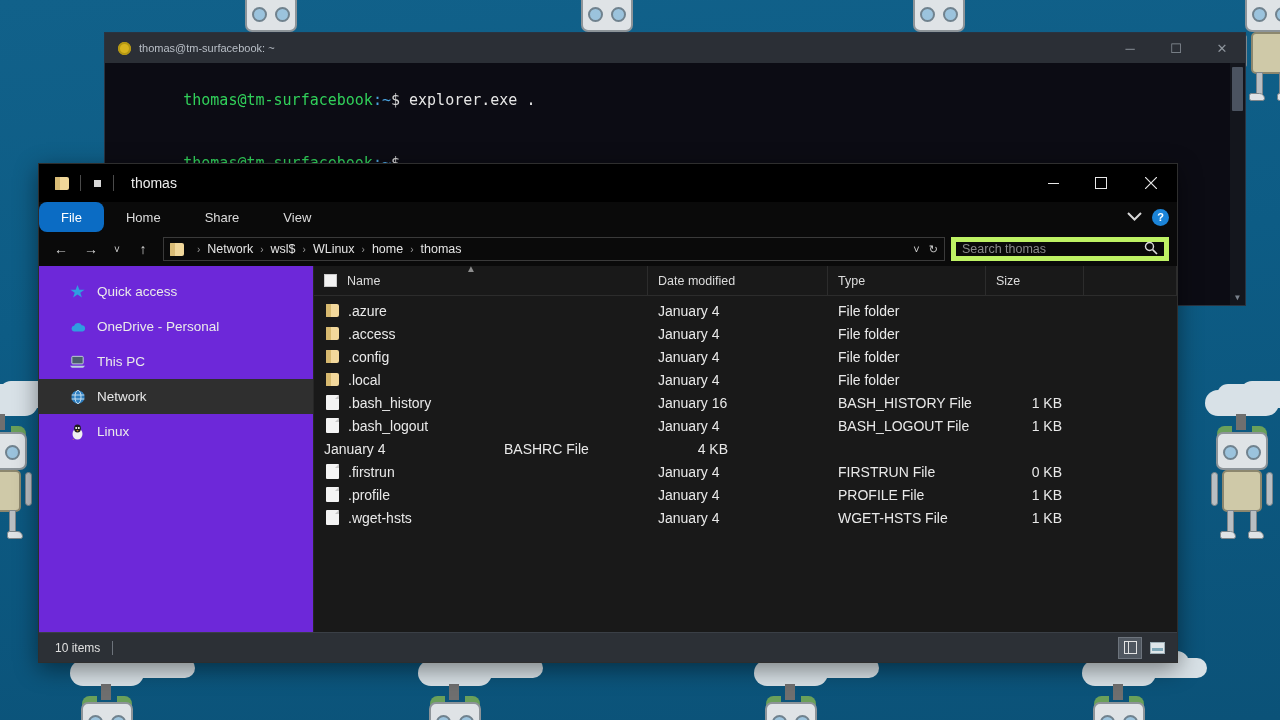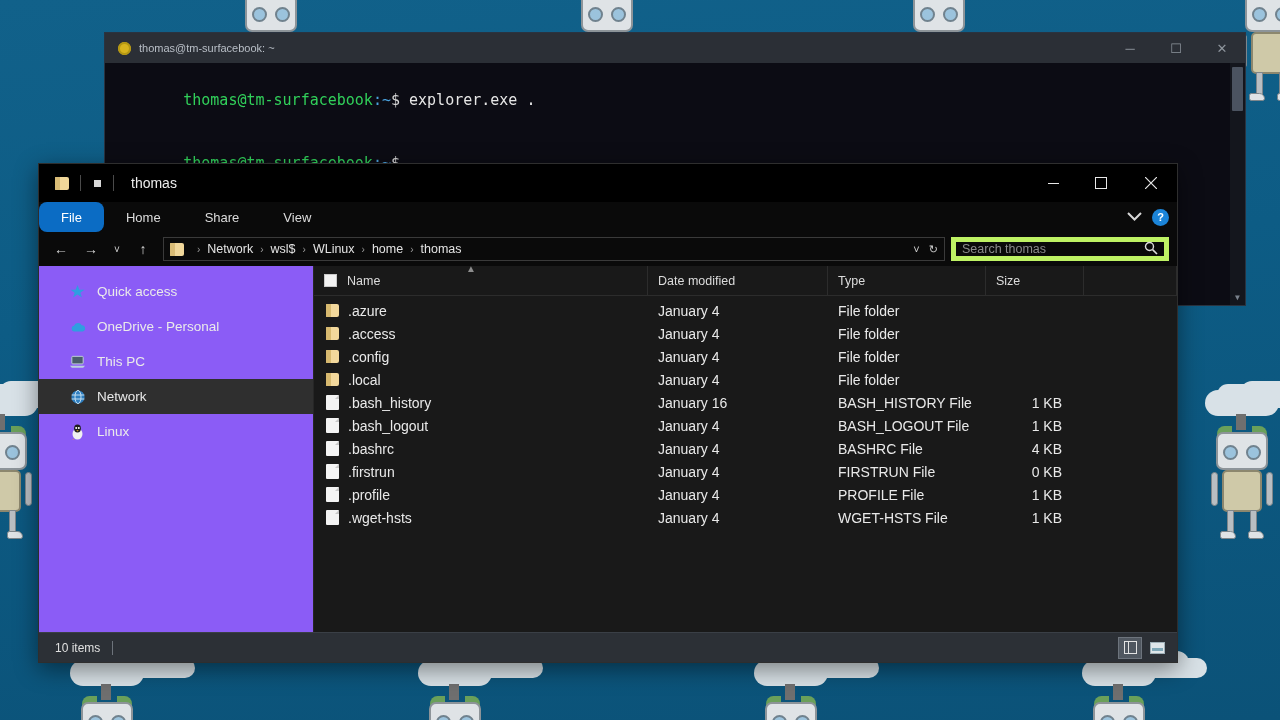--- a/index.html
+++ b/index.html
@@ -268,21 +268,21 @@
     color: #cfcfcf; font-size: 12.5px;
     font-family: "Liberation Sans", sans-serif;
   }
   #searchbox input::placeholder { color: #8b8b8b; }
   .search-icon { color: #dcdcdc; font-size: 13px; }
 
   
   #ex-content { flex: 1 1 auto; display: flex; min-height: 0; }
   #ex-sidebar {
     width: 274px; flex: 0 0 274px;
-    background: #8b5cf6;
+    background: #6d28d9;
     padding-top: 8px;
   }
   .side-item {
     height: 35px; display: flex; align-items: center;
     padding-left: 30px; gap: 11px;
     color: #eaeaea; font-size: 13.5px;
   }
   .side-item.selected { background: #2f2f2f; }
   .side-ico { width: 17px; height: 17px; display: flex; align-items: center; justify-content: center; }
 
@@ -746,24 +746,20 @@
           <div class="row">
             <div class="cell name">
                 <span class="ficon file"></span>
                 <span>.bash_logout</span>
               </div>
             <div class="cell date">January 4</div>
             <div class="cell type">BASH_LOGOUT File</div>
             <div class="cell size">1 KB</div>
           </div>
           <div class="row">
-            <div class="cell name">
-                <span class="ficon file"></span>
-                <span>.bashrc</span>
-              </div>
             <div class="cell date">January 4</div>
             <div class="cell type">BASHRC File</div>
             <div class="cell size">4 KB</div>
           </div>
           <div class="row">
             <div class="cell name">
                 <span class="ficon file"></span>
                 <span>.firstrun</span>
               </div>
             <div class="cell date">January 4</div>

